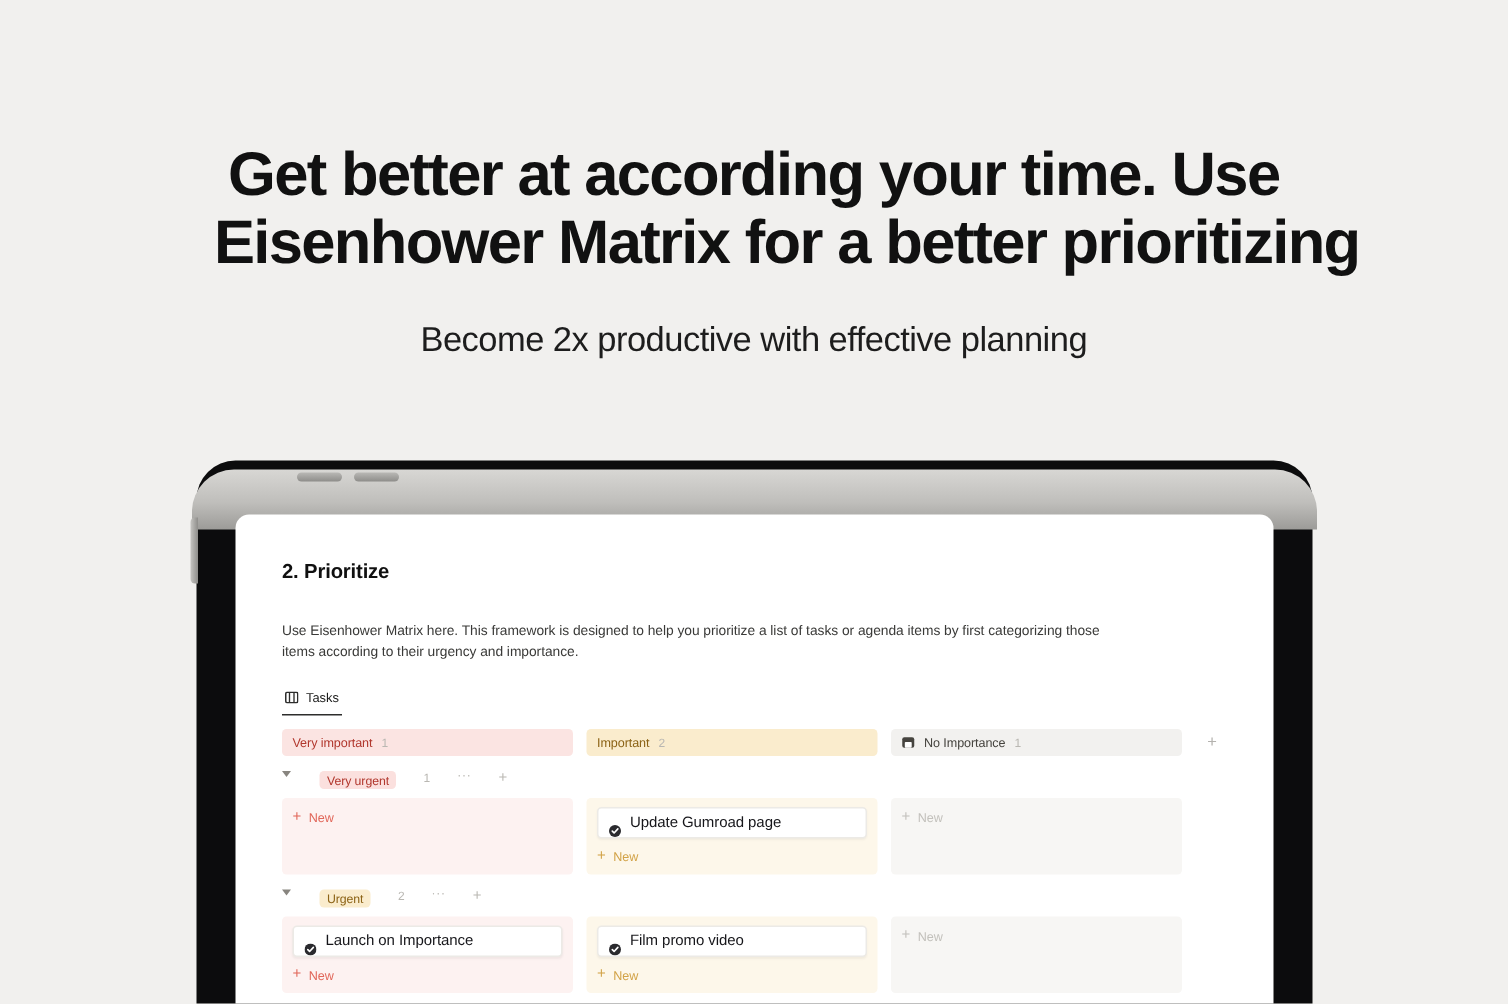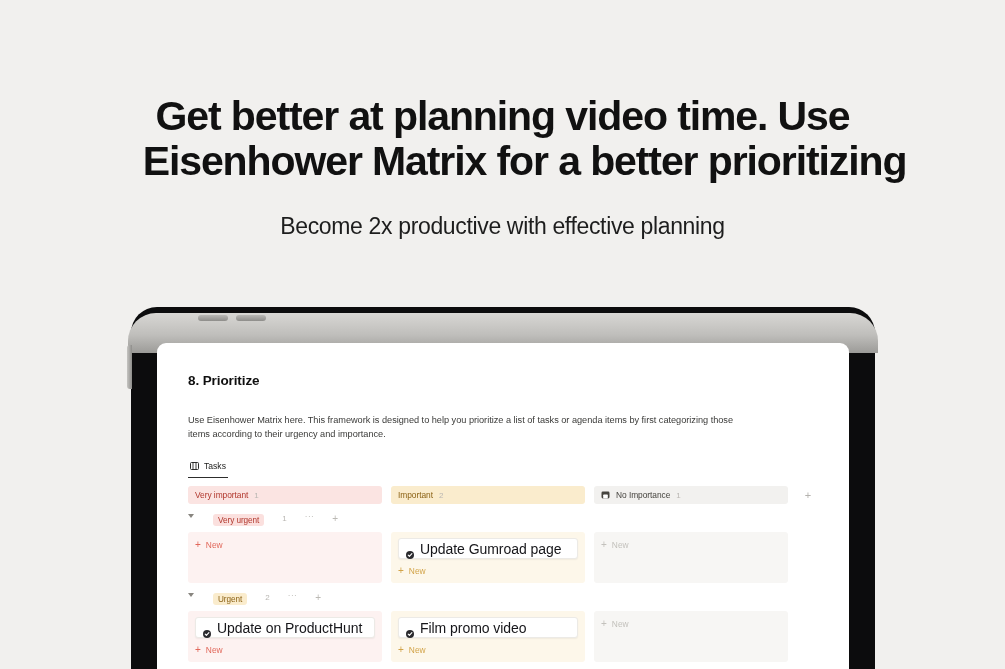--- a/index.html
+++ b/index.html
@@ -126,53 +126,53 @@
   .cell.k1{background:#fdf2f1;}
   .cell.k2{background:#fdf7ea;}
   .cell.k3{background:#f7f6f4;}
   .cell-spacer{width:22px;flex:0 0 22px;}
 
   .card{
     background:#ffffff;border:1px solid #eceae6;border-radius:3px;
     height:19px;display:flex;align-items:center;gap:6px;padding:0 7px;
     margin-bottom:5px;box-shadow:0 1px 1.5px rgba(15,15,15,.05);
   }
-  .card-text{font-size:14px;color:#16161a;letter-spacing:-0.05px;}
+  .card-text{font-size:10px;color:#16161a;letter-spacing:-0.05px;}
   .check{flex:0 0 8px;width:8px;height:8px;}
 
   .newbtn{display:flex;align-items:center;gap:5px;font-size:8.4px;height:13px;}
   .newbtn .plus{font-size:10px;line-height:9px;}
   .n1{color:#e1675a;}
   .n2{color:#d2a348;}
   .n3{color:#c3c1bc;}
 </style>
 </head>
 <body>
 
 <div class="page">
 
   <div class="hero">
     <h1 class="hero-title">
-      <span>Get better at planning video time. Use</span>
+      <span>Get better at according your time. Use</span>
       <span class="l2">Eisenhower Matrix for a better prioritizing</span>
     </h1>
     <p class="hero-sub">Become 2x productive with effective planning</p>
   </div>
 
   <div class="tablet">
     <div class="tablet-edge">
       <div class="btn-vol v1"></div>
       <div class="btn-vol v2"></div>
     </div>
     <div class="btn-power"></div>
 
     <div class="screen">
       <div class="doc">
 
-        <h2 class="doc-title">8. Prioritize</h2>
+        <h2 class="doc-title">2. Prioritize</h2>
         <p class="doc-desc">Use Eisenhower Matrix here. This framework is designed to help you prioritize a list of tasks or agenda items by first categorizing those items according to their urgency and importance.</p>
 
         <div class="tabs">
           <div class="tabs-rule"></div>
           <span class="tab">
             <span class="icon-board">
               <svg width="9" height="8" viewBox="0 0 9 8">
                 <rect x="0.5" y="0.5" width="8" height="7" rx="1" fill="none" stroke="#2d2d2c" stroke-width="1"></rect>
                 <line x1="3" y1="0.8" x2="3" y2="7.2" stroke="#2d2d2c" stroke-width="0.9"></line>
                 <line x1="6" y1="0.8" x2="6" y2="7.2" stroke="#2d2d2c" stroke-width="0.9"></line>
@@ -256,21 +256,21 @@
             </div>
             <div class="cells">
               <div class="cell k1">
                 <div class="card">
                   <span class="check">
                     <svg width="8" height="8" viewBox="0 0 8 8">
                       <circle cx="4" cy="4" r="4" fill="#2a2a2e"></circle>
                       <path d="M2.2 4.1 L3.4 5.3 L5.9 2.6" fill="none" stroke="#ffffff" stroke-width="1.1" stroke-linecap="round" stroke-linejoin="round"></path>
                     </svg>
                   </span>
-                  <span class="card-text">Update on ProductHunt</span>
+                  <span class="card-text">Launch on Importance</span>
                 </div>
                 <div class="newbtn n1">
                   <span class="plus">+</span>
                   <span>New</span>
                 </div>
               </div>
               <div class="cell k2">
                 <div class="card">
                   <span class="check">
                     <svg width="8" height="8" viewBox="0 0 8 8">

